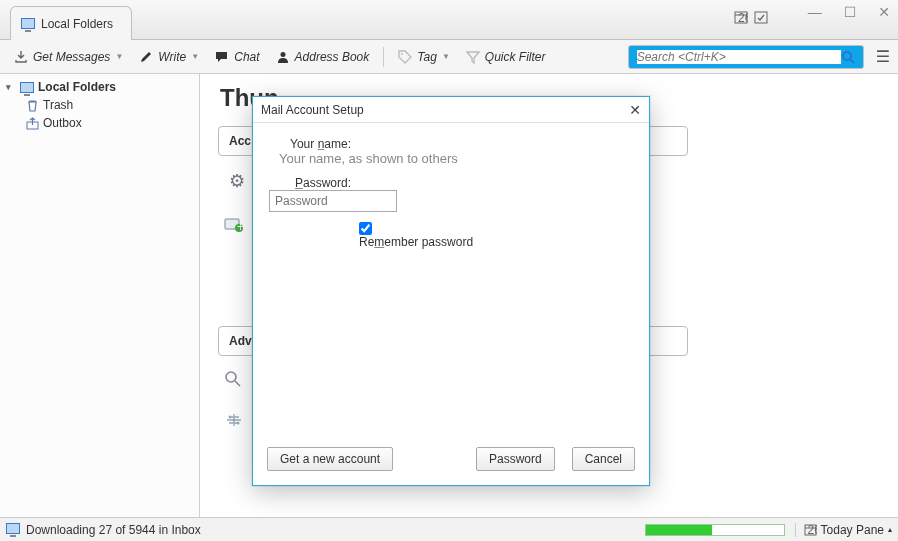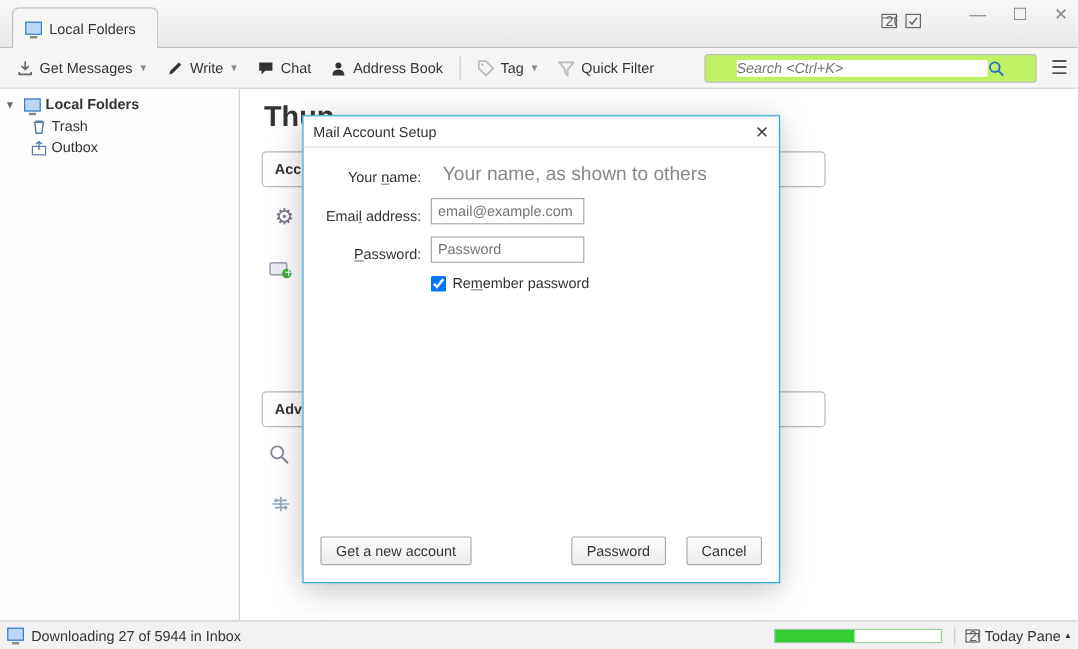--- a/index.html
+++ b/index.html
@@ -5,24 +5,24 @@
 * { margin:0; padding:0; box-sizing:border-box; font-family:"Segoe UI",Tahoma,sans-serif; font-size:12px; color:#333; }
 body { width:898px; height:541px; background:#fff; overflow:hidden; position:relative; }
 
 .titlebar { height:40px; background:linear-gradient(#f8f8f8,#e8e8e8); display:flex; align-items:flex-start; border-bottom:1px solid #c0c0c0; position:relative; }
 .tab { display:flex; align-items:center; gap:6px; padding:7px 18px 7px 10px; background:#f5f5f5; border:1px solid #c0c0c0; border-bottom:none; border-top-left-radius:6px; border-top-right-radius:6px; margin:6px 0 0 10px; height:34px; }
 .win-ctrls { position:absolute; right:8px; top:4px; display:flex; gap:22px; }
 .win-ctrls span { color:#888; font-size:14px; cursor:default; }
 .title-icons { position:absolute; right:130px; top:10px; display:flex; gap:6px; color:#666; }
 
 .toolbar { height:34px; background:#f5f5f5; border-bottom:1px solid #d0d0d0; display:flex; align-items:center; padding:0 8px; gap:4px; }
-.tbtn { display:flex; align-items:center; gap:5px; padding:4px 6px; border-radius:2px; color:#444; cursor:default; }
+.tbtn { display:flex; align-items:center; gap:5px; padding:4px 6px; border-radius:2px; color:#444; cursor:default;font-style:italic; }
 .tbtn .caret { font-size:8px; color:#888; }
 .divider { width:1px; height:20px; background:#ccc; margin:0 4px; }
-.searchbox { margin-left:auto; width:277px; height:24px; border:1px solid #c0c0c0; border-radius:3px; display:flex; align-items:center; padding:0 26px; background:#bef264; }
+.searchbox { margin-left:auto; width:236px; height:24px; border:1px solid #c0c0c0; border-radius:3px; display:flex; align-items:center; padding:0 8px; background:#0ea5e9; }
 .searchbox input { border:none; outline:none; flex:1; font-style:italic; color:#888; }
 .menu-ic { margin-left:8px; font-size:16px; color:#555; }
 
 .body { display:flex; height:calc(100% - 40px - 34px - 20px); }
 .sidebar { width:200px; border-right:1px solid #d0d0d0; background:#fcfcfc; padding:4px 0; }
 .tree-item { display:flex; align-items:center; gap:4px; padding:2px 6px; }
 .tree-item.root { font-weight:bold; }
 .tree-item.child { padding-left:26px; font-weight:normal; }
 .twisty { width:10px; font-size:9px; color:#666; }
 
@@ -36,25 +36,25 @@
 .statusbar { position:absolute; left:0; right:0; bottom:0; height:24px; background:#f2f2f2; border-top:1px solid #ccc; display:flex; align-items:center; padding:0 6px; font-size:11px; }
 .statusbar .prog { margin-left:auto; width:140px; height:12px; border:1px solid #9c9; background:#fff; margin-right:10px; }
 .statusbar .prog > div { height:100%; background:#3c3; width:48%; }
 .statusbar .pane { display:flex; align-items:center; gap:4px; border-left:1px solid #ccc; padding-left:8px; }
 
 
 .dialog { position:absolute; left:252px; top:96px; width:398px; height:390px; background:#fff; border:1px solid #3aa6d0; box-shadow:0 0 0 1px rgba(58,166,208,.15), 0 6px 25px rgba(0,0,0,.25); display:flex; flex-direction:column; }
 .dlg-title { height:26px; display:flex; align-items:center; padding:0 8px; border-bottom:1px solid #e0e0e0; font-size:12px; }
 .dlg-title .close { margin-left:auto; font-size:14px; color:#444; }
 .dlg-body { padding:14px 16px; flex:1; }
-.frow { display:flex; align-items:flex-end; margin-bottom:10px; }
+.frow { display:flex; align-items:flex-start; margin-bottom:10px;flex-direction:column; }
 .frow label { width:82px; text-align:right; margin-right:8px; }
 .frow input[type=text], .frow input[type=password] { width:128px; height:22px; border:1px solid #aaa; padding:0 5px; outline:none; }
 .frow input.focus { border:1px solid #3aa6d0; box-shadow:0 0 0 1px rgba(58,166,208,.4); }
-.hint { margin-left:10px; color:#888; font-size:16px; }
+.hint { margin-left:10px; color:#888; font-size:13px; }
 .frow.ck { padding-left:90px; }
 .frow.ck input { margin-right:5px; }
 .dlg-foot { padding:10px 14px 14px; display:flex; align-items:center; gap:17px; }
 .btn { height:24px; padding:0 12px; border:1px solid #aaa; background:linear-gradient(#fdfdfd,#ececec); border-radius:2px; cursor:default; }
 .btn.disabled { color:#999; }
 .dlg-foot .spacer { flex:1; }
 
 .ico-monitor { display:inline-block; width:14px; height:11px; border:1px solid #3a78c8; background:#bcd6f5; position:relative; }
 .ico-monitor:after { content:""; position:absolute; left:3px; top:11px; width:6px; height:2px; background:#888; }
 svg { display:block; }
@@ -255,24 +255,20 @@
   <div class="dlg-title">
     <span>Mail Account Setup</span>
     <span class="close">✕</span>
   </div>
   <div class="dlg-body">
     <div class="frow">
       <label>Your <span class="under">n</span>ame:</label>
       <span class="hint">Your name, as shown to others</span>
     </div>
     <div class="frow">
-      <label>Emai<span class="under">l</span> address:</label>
-      <input type="text" placeholder="email@example.com" style="">
-    </div>
-    <div class="frow">
       <label><span class="under">P</span>assword:</label>
       <input type="password" placeholder="Password" style="">
     </div>
     <div class="frow ck">
       <input type="checkbox" checked="" style="">
       <span>Re<span class="under">m</span>ember password</span>
     </div>
   </div>
   <div class="dlg-foot">
     <button class="btn"><span>Get a new account</span></button>

